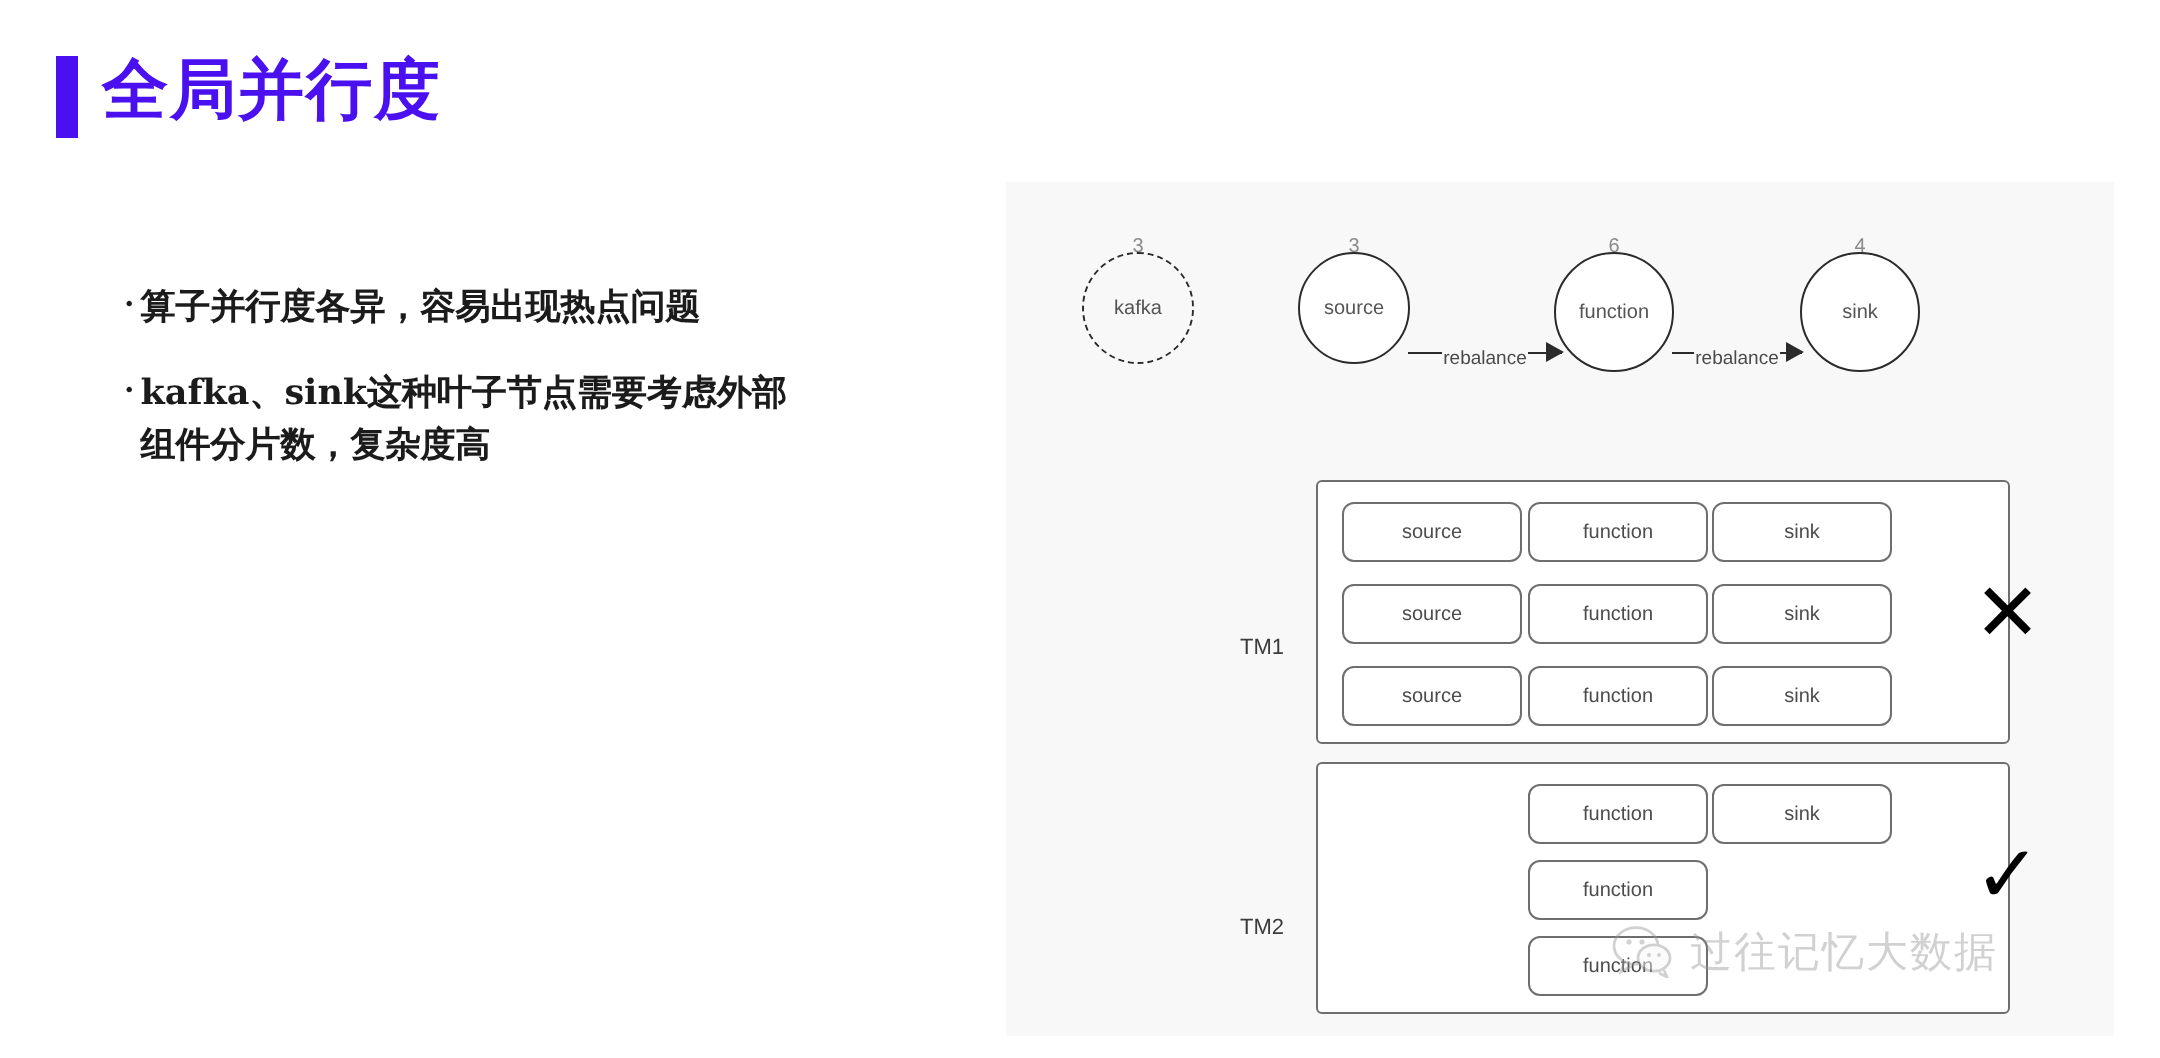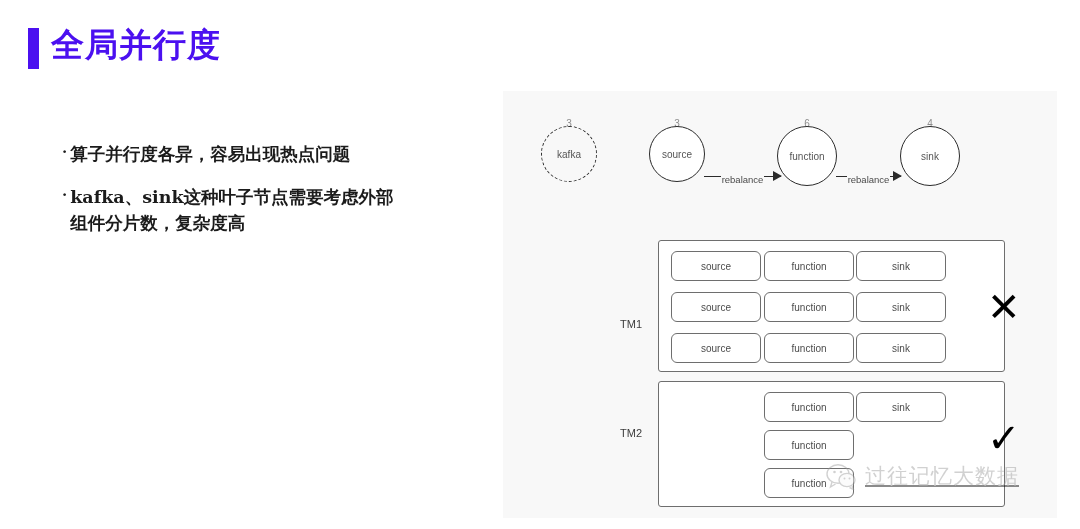--- a/index.html
+++ b/index.html
@@ -162,27 +162,26 @@
     position: absolute;
     font-size: 40px;
     line-height: 1;
     color: #000000;
     font-family: "DejaVu Sans", sans-serif;
   }
 
   
   #watermark {
     position: absolute;
-    left: 826px; top: 462px;
-    display: flex;
-    align-items: flex-end;
+    left: 806px; top: 462px;
+    display: flex;
+    align-items: flex-start;
     gap: 9px;
     opacity: 0.45;
     pointer-events: none;
-    text-decoration: underline;
   }
   #watermark-text {
     font-family: "DejaVu Sans", "Liberation Sans", sans-serif;
     font-size: 21px;
     color: #9a9a9a;
     letter-spacing: 1px;
   }
 </style>
 </head>
 <body>
@@ -251,21 +250,21 @@
     <div class="slot" style="left:197px; top:10px;">sink</div>
     <div class="slot" style="left:12px; top:51px;">source</div>
     <div class="slot" style="left:105px; top:51px;">function</div>
     <div class="slot" style="left:197px; top:51px;">sink</div>
     <div class="slot" style="left:12px; top:92px;">source</div>
     <div class="slot" style="left:105px; top:92px;">function</div>
     <div class="slot" style="left:197px; top:92px;">sink</div>
   </div>
   <div class="verdict" style="left:484px; top:196px;">✕</div>
 
-  <div class="tm-label" style="left:117px; top:336px;">TM2</div>
+  <div class="tm-label" style="left:117px; top:367px;">TM2</div>
   <div class="tm-box" style="left:155px; top:290px; width:345px; height:124px;">
     <div class="slot" style="left:105px; top:10px;">function</div>
     <div class="slot" style="left:197px; top:10px;">sink</div>
     <div class="slot" style="left:105px; top:48px;">function</div>
     <div class="slot" style="left:105px; top:86px;">function</div>
   </div>
   <div class="verdict" style="left:484px; top:327px;">✓</div>
 
 </div>
 

